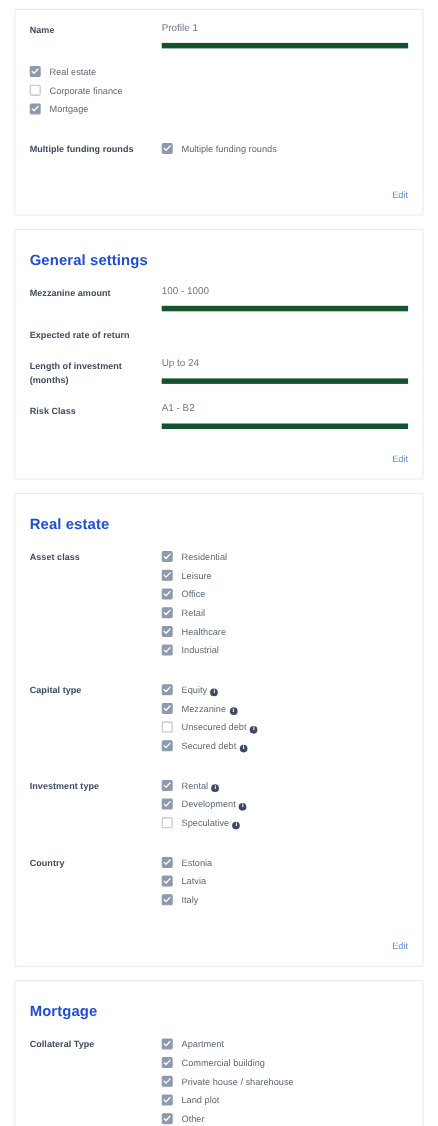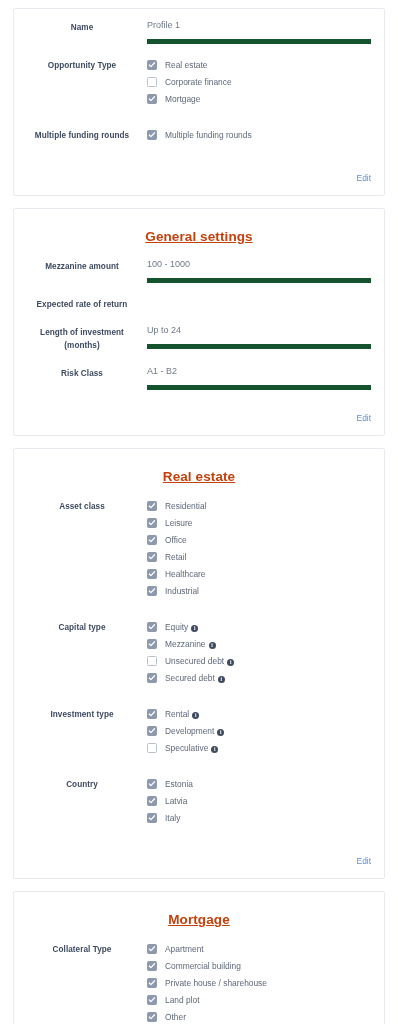--- a/index.html
+++ b/index.html
@@ -25,39 +25,38 @@
   
   .card {
     background: #ffffff;
     border: 1px solid #e7eaef;
     border-radius: 2px;
     margin-bottom: 12px;
     padding: 10px 13px 6px 13px;
   }
 
   .card-title {
-    text-align: center;
+    text-align: left;
     font-size: 13.5px;
     font-weight: bold;
-    color: #c2410c;
+    color: #1d4ed8;
     letter-spacing: .1px;
     margin: 10px 0 14px 0;
-    text-decoration: underline;
   }
 
   
   .row {
     display: flex;
     align-items: flex-start;
     margin-bottom: 10px;
   }
   .row-label {
     width: 120px;
     flex: 0 0 120px;
-    text-align: center;
+    text-align: left;
     padding-right: 10px;
     font-size: 8.2px;
     font-weight: bold;
     color: #3d4a60;
     line-height: 13px;
     padding-top: 2px;
     letter-spacing: .05px;
   }
   .row-body {
     flex: 1 1 auto;
@@ -145,21 +144,20 @@
 <body>
 
 <div class="page">
   <div id="cards-root">
       <div class="card">
         <div class="row value-row">
           <div class="row-label">Name</div>
           <div class="row-body">Profile 1</div>
         </div>
         <div class="row">
-          <div class="row-label">Opportunity Type</div>
           <div class="row-body">
             <div class="cb-item">
               <span class="cb checked">
                 <svg viewBox="0 0 10 10" xmlns="http://www.w3.org/2000/svg">
                   <path d="M1.6 5.0 L3.7 7.1 L8.2 2.2" fill="none" stroke="#ffffff" stroke-width="1.5" stroke-linecap="round" stroke-linejoin="round"></path>
                 </svg>
               </span>
               <span class="cb-label"><span>Real estate</span></span>
             </div>
             <div class="cb-item">

